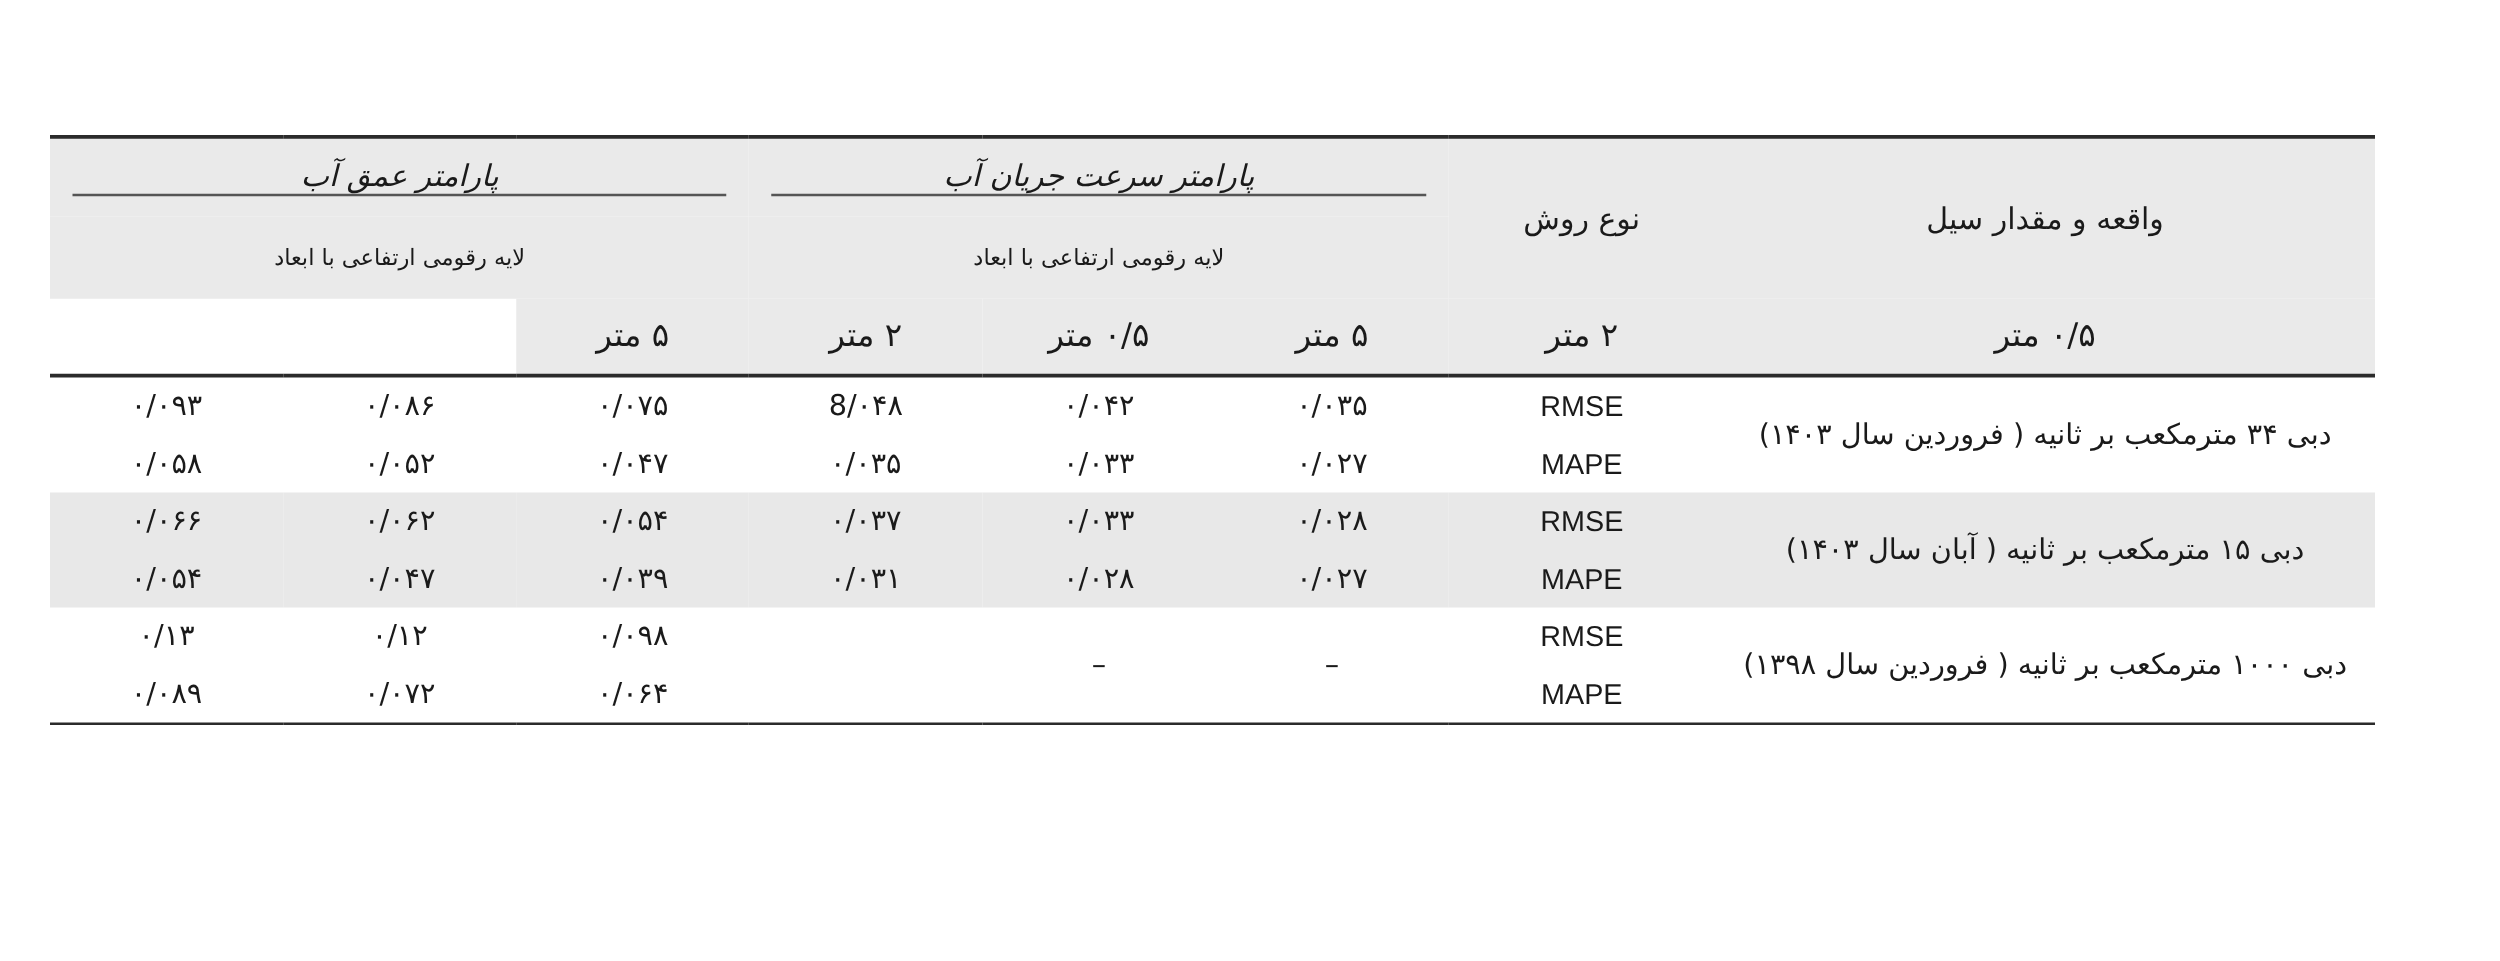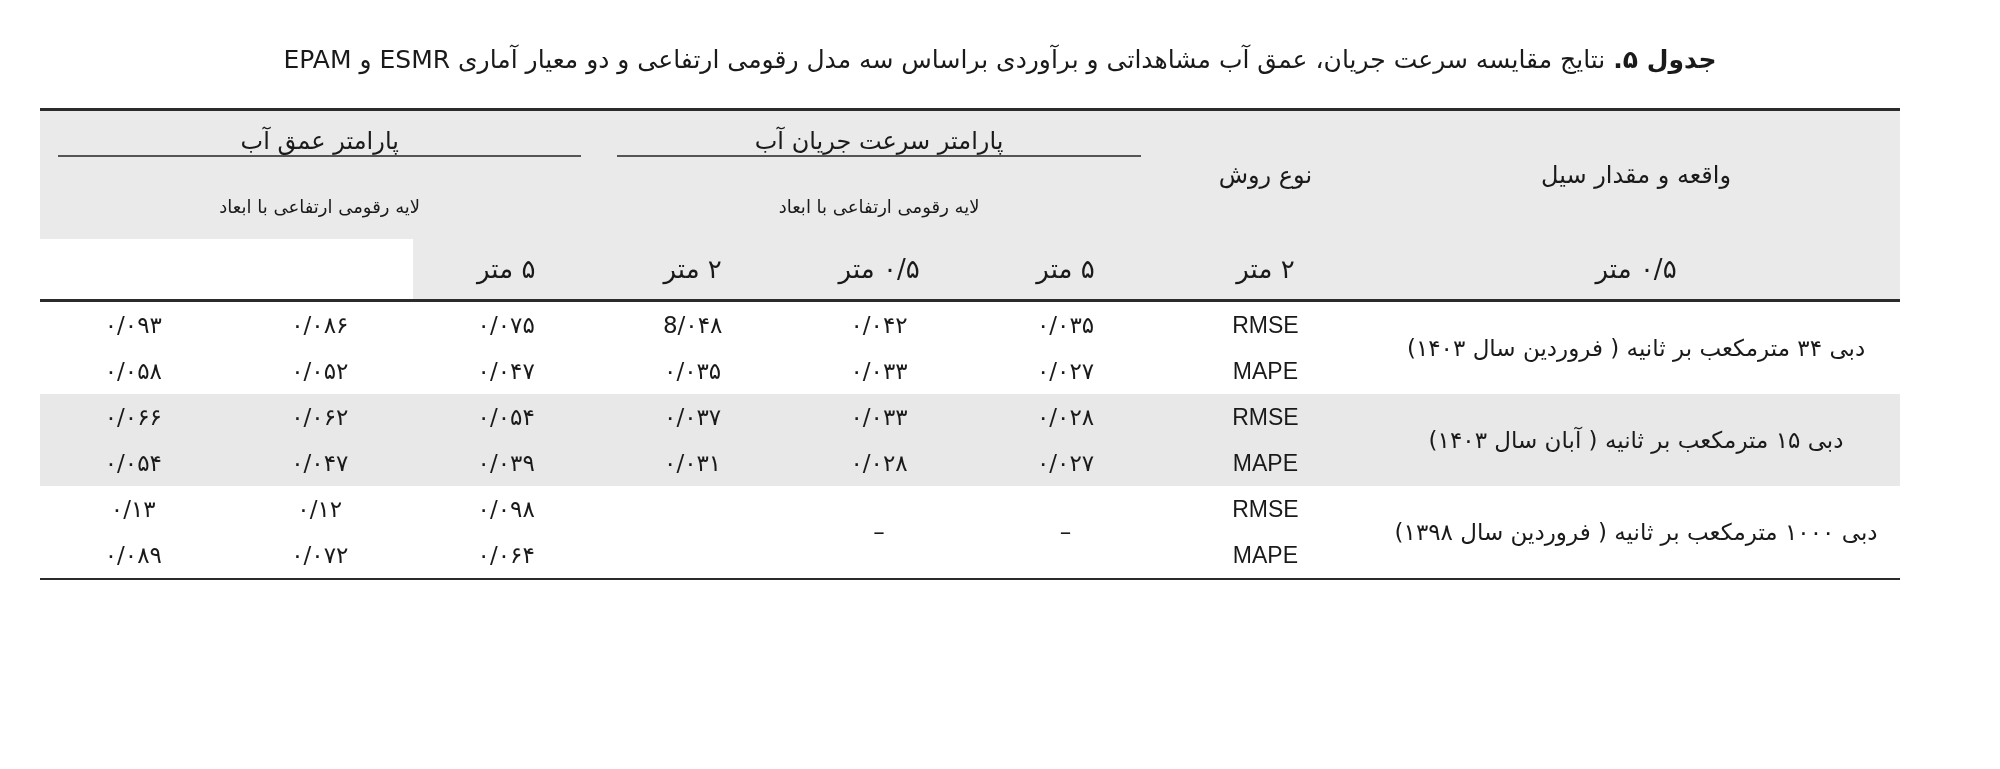--- a/index.html
+++ b/index.html
@@ -61,20 +61,21 @@
     border-top: 3px solid #2b2b2b;
   }
   .rule-bottom {
     border-bottom: 3px solid #2b2b2b;
   }
   .hdr-group {
     font-size: 24px;
     font-weight: bold;
     height: 62px;
     direction: rtl;
+    font-style: italic;
   }
   .hdr-sub {
     font-size: 18px;
     font-weight: bold;
     height: 66px;
     direction: rtl;
   }
   .hdr-unit {
     font-size: 26px;
     font-weight: bold;
@@ -122,24 +123,20 @@
     height: 0;
     line-height: 0;
     font-size: 0;
   }
 </style>
 </head>
 <body>
 
 <div class="page">
 
-  <div class="caption">
-    <span class="cap-bold">جدول ۵.</span>
-    <span>نتایج مقایسه سرعت جریان، عمق آب مشاهداتی و برآوردی براساس سه مدل رقومی ارتفاعی و دو معیار آماری ESMR و EPAM</span>
-  </div>
 
   <div class="table-wrap">
     <table class="t5">
       <colgroup>
         <col style="width:470px">
         <col style="width:190px">
         <col style="width:166px">
         <col style="width:166px">
         <col style="width:166px">
         <col style="width:166px">

